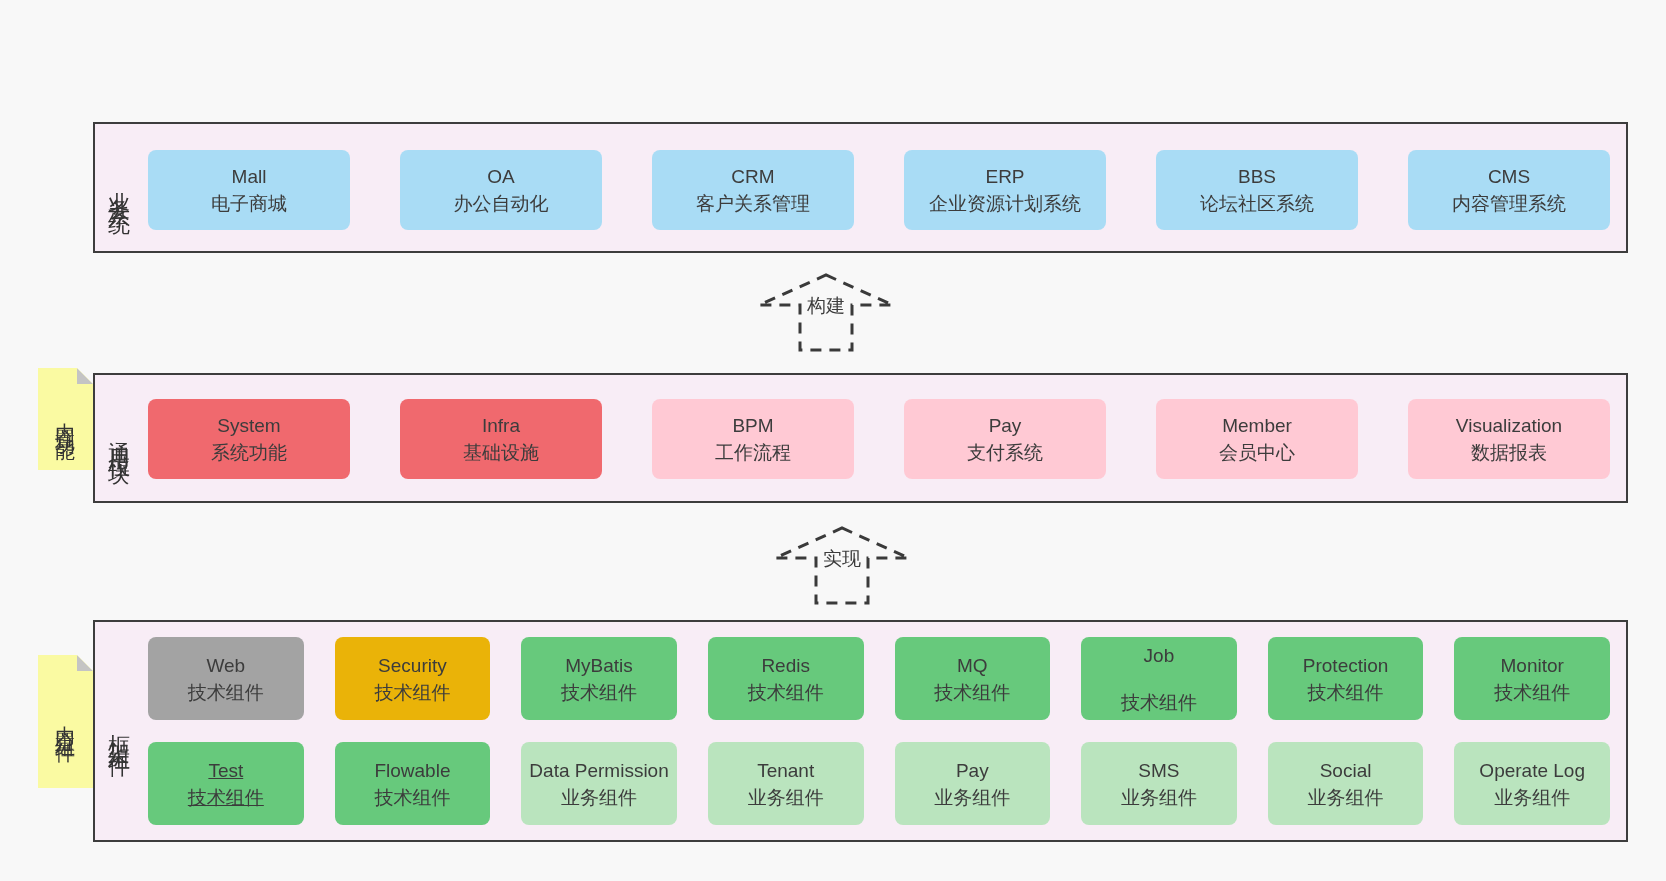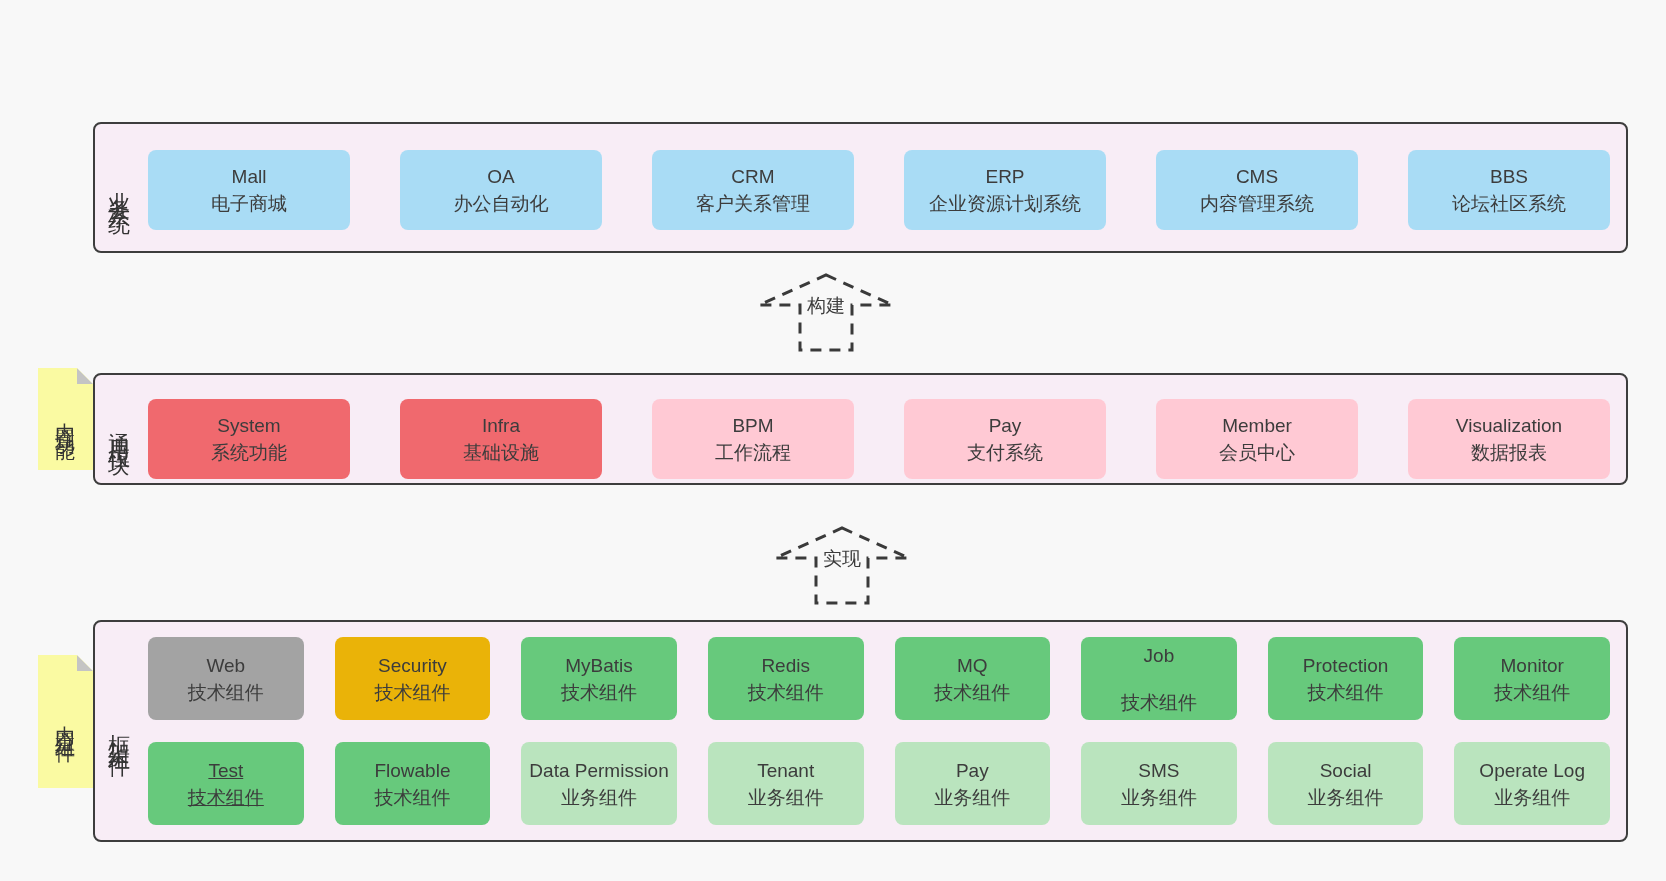--- a/index.html
+++ b/index.html
@@ -1,21 +1,21 @@
 <!DOCTYPE html>
 <html><head>
 <meta charset="utf-8">
 <style>
   html,body{margin:0;padding:0;background:#f8f8f8;font-family:"Liberation Sans","DejaVu Sans",sans-serif;color:#3c3c3c;}
   .stage{position:relative;width:1666px;height:881px;background:#f8f8f8;overflow:hidden;}
 
   
   .panel{
     position:absolute;left:93px;width:1535px;
-    background:#f8edf6;border:2px solid #3d3d3d;border-radius:8px;
+    background:#f8edf6;border:2px solid #3d3d3d;border-radius:0;
     box-sizing:border-box;z-index:2;
   }
   .vlabel{
     position:absolute;left:13px;top:50%;transform:translateY(-50%);
     writing-mode:vertical-lr;text-orientation:upright;
     font-size:22px;letter-spacing:7px;line-height:1;color:#333;white-space:nowrap;
   }
   .grid{
     position:absolute;left:53px;right:16px;display:grid;align-items:stretch;
   }
@@ -64,44 +64,44 @@
       </div>
       <div class="box" style="background: rgb(169, 220, 245);">
         <div>CRM</div>
         <div>客户关系管理</div>
       </div>
       <div class="box" style="background: rgb(169, 220, 245);">
         <div>ERP</div>
         <div>企业资源计划系统</div>
       </div>
       <div class="box" style="background: rgb(169, 220, 245);">
+        <div>BBS</div>
+        <div>论坛社区系统</div>
+      </div>
+      <div class="box" style="background: rgb(169, 220, 245);">
         <div>CMS</div>
         <div>内容管理系统</div>
-      </div>
-      <div class="box" style="background: rgb(169, 220, 245);">
-        <div>BBS</div>
-        <div>论坛社区系统</div>
       </div>
     </div>
   </div>
 
   <div class="arrow" style="left:756px;top:273px;">
     <svg viewBox="0 0 140 80">
       <polygon points="70,2 137,32 96,32 96,77 44,77 44,32 3,32" fill="none" stroke="#3a3a3a" stroke-width="3" stroke-dasharray="11 8"></polygon>
       <rect x="46" y="19" width="48" height="28" fill="#f8f8f8"></rect>
       <text x="70" y="34" text-anchor="middle" dominant-baseline="middle">构建</text>
     </svg>
   </div>
 
   <div class="note" style="top:368px;height:102px;">
     <span class="fold"></span>
     <div class="note-text">内置功能</div>
   </div>
 
-  <div class="panel" style="top:373px;height:112px;text-decoration:underline;">
+  <div class="panel" style="top:373px;height:130px;text-decoration:underline;">
     <div class="vlabel">通用模块</div>
     <div class="grid cols6" style="top:24px;height:80px;">
       <div class="box" style="background: rgb(240, 105, 110);">
         <div>System</div>
         <div>系统功能</div>
       </div>
       <div class="box" style="background: rgb(240, 105, 110);">
         <div>Infra</div>
         <div>基础设施</div>
       </div>

